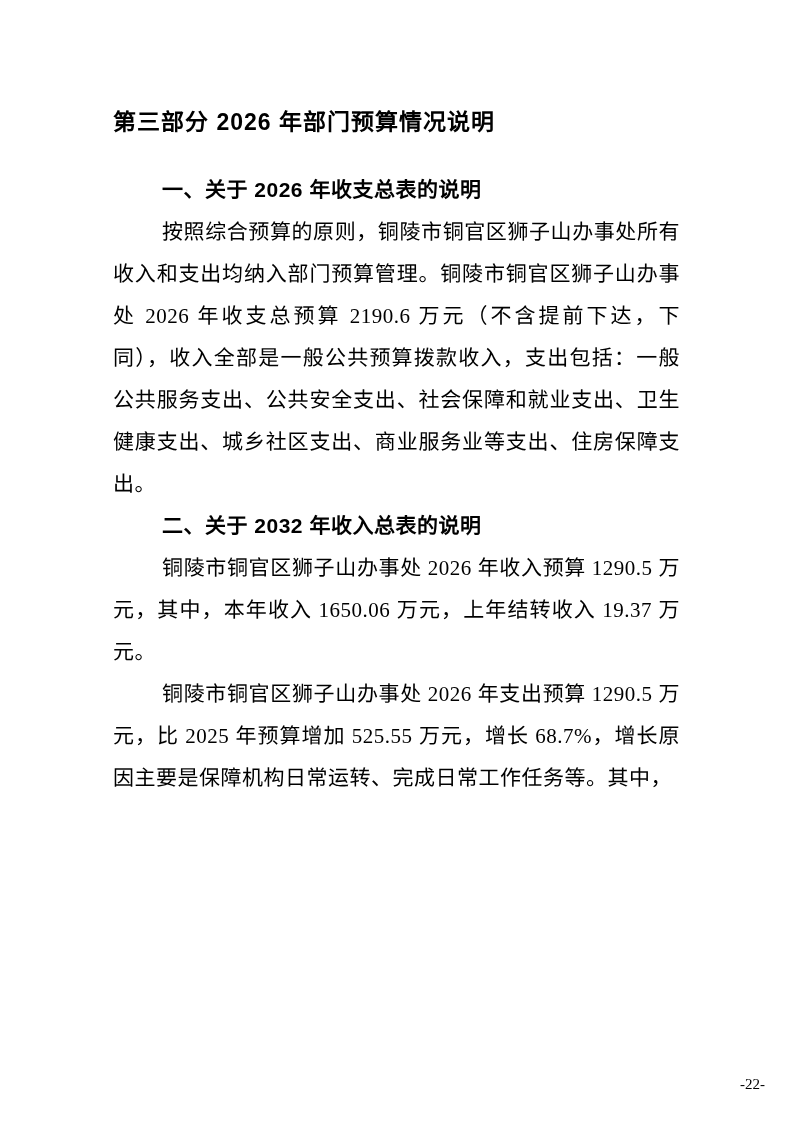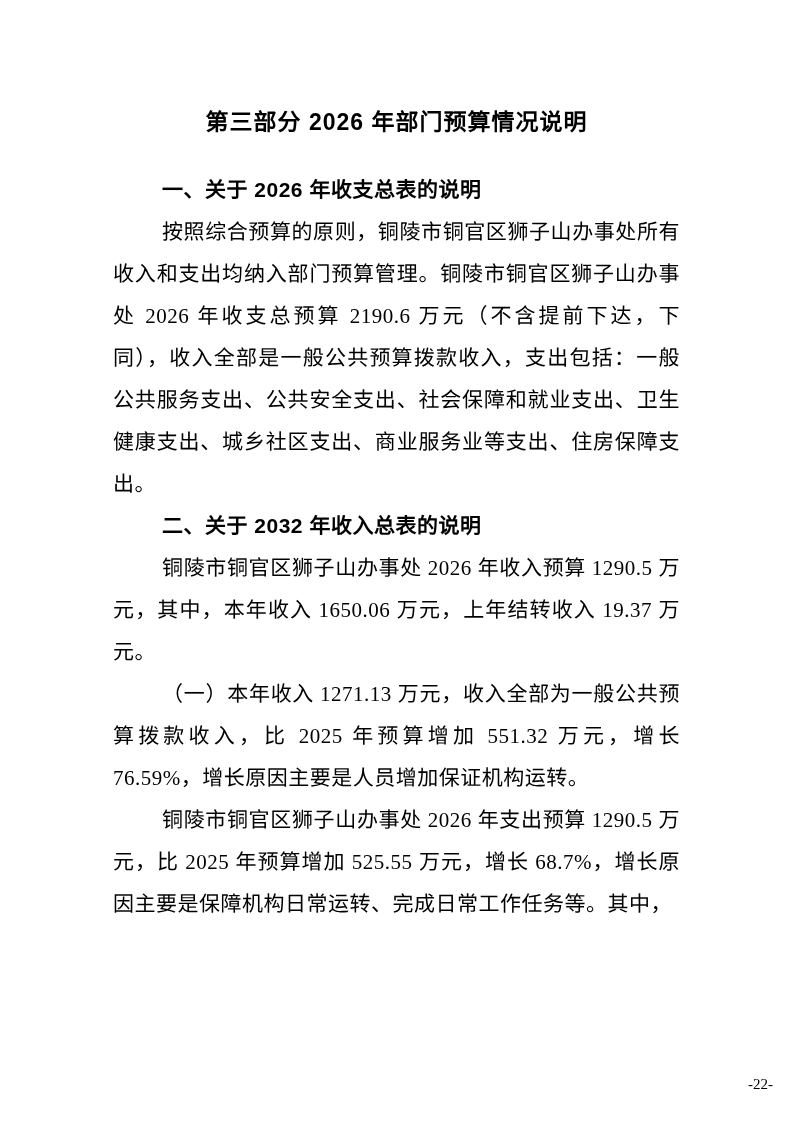--- a/index.html
+++ b/index.html
@@ -18,21 +18,21 @@
     box-sizing: border-box;
     padding: 100px 113px 0 113px;
     font-family: "Liberation Serif", "DejaVu Serif", serif;
     overflow: hidden;
   }
   .doc-title {
     font-family: "Liberation Sans", "DejaVu Sans", sans-serif;
     font-weight: 700;
     font-size: 23px;
     line-height: 44px;
-    text-align: center;
+    text-align: left;
     letter-spacing: 1px;
     margin: 0 0 25px 0;
   }
   .section-heading {
     font-family: Liberation Sans, sans-serif;
     font-weight: 700;
     font-size: 21px;
     line-height: 42px;
     text-indent: 49px;
     margin: 0;
@@ -42,21 +42,21 @@
     font-size: 21px;
     line-height: 42px;
     text-indent: 49px;
     text-align: justify;
     text-justify: inter-character;
     letter-spacing: 0.5px;
     margin: 0;
   }
   .page-number {
     position: absolute;
-    right: 20px;
+    right: 28px;
     bottom: 30px;
     font-size: 15px;
     line-height: 15px;
     font-family: "Liberation Serif", "DejaVu Serif", serif;
   }
 </style>
 </head>
 <body>
 
 <div class="page">
@@ -64,21 +64,20 @@
   <h1 class="doc-title">第三部分  2026 年部门预算情况说明</h1>
 
   <section>
     <h2 class="section-heading">一、关于 2026 年收支总表的说明</h2>
     <p class="para">按照综合预算的原则，铜陵市铜官区狮子山办事处所有收入和支出均纳入部门预算管理。铜陵市铜官区狮子山办事处 2026 年收支总预算 2190.6 万元（不含提前下达，下同），收入全部是一般公共预算拨款收入，支出包括：一般公共服务支出、公共安全支出、社会保障和就业支出、卫生健康支出、城乡社区支出、商业服务业等支出、住房保障支出。</p>
   </section>
 
   <section>
     <h2 class="section-heading">二、关于 2032 年收入总表的说明</h2>
     <p class="para">铜陵市铜官区狮子山办事处 2026 年收入预算 1290.5 万元，其中，本年收入 1650.06 万元，上年结转收入 19.37 万元。</p>
-    <p class="para">（一）本年收入 1271.13 万元，收入全部为一般公共预算拨款收入，比 2025 年预算增加 551.32 万元，增长 76.59%，增长原因主要是人员增加保证机构运转。</p>
   </section>
 
   <section>
     <p class="para">铜陵市铜官区狮子山办事处 2026 年支出预算 1290.5 万元，比 2025 年预算增加 525.55 万元，增长 68.7%，增长原因主要是保障机构日常运转、完成日常工作任务等。其中，</p>
   </section>
 
   <div class="page-number">-22-</div>
 
 </div>
 

